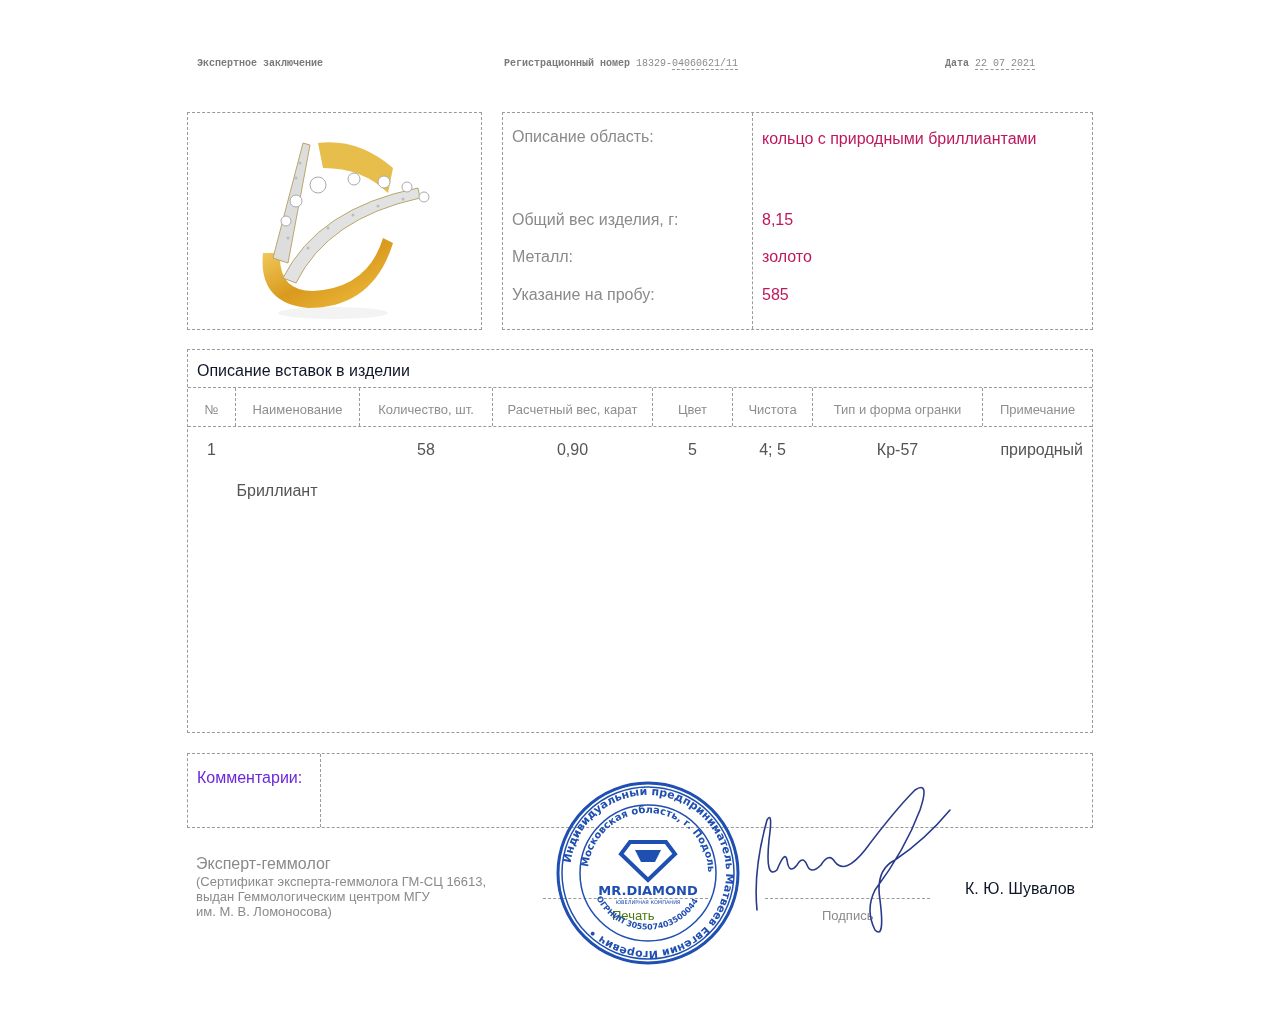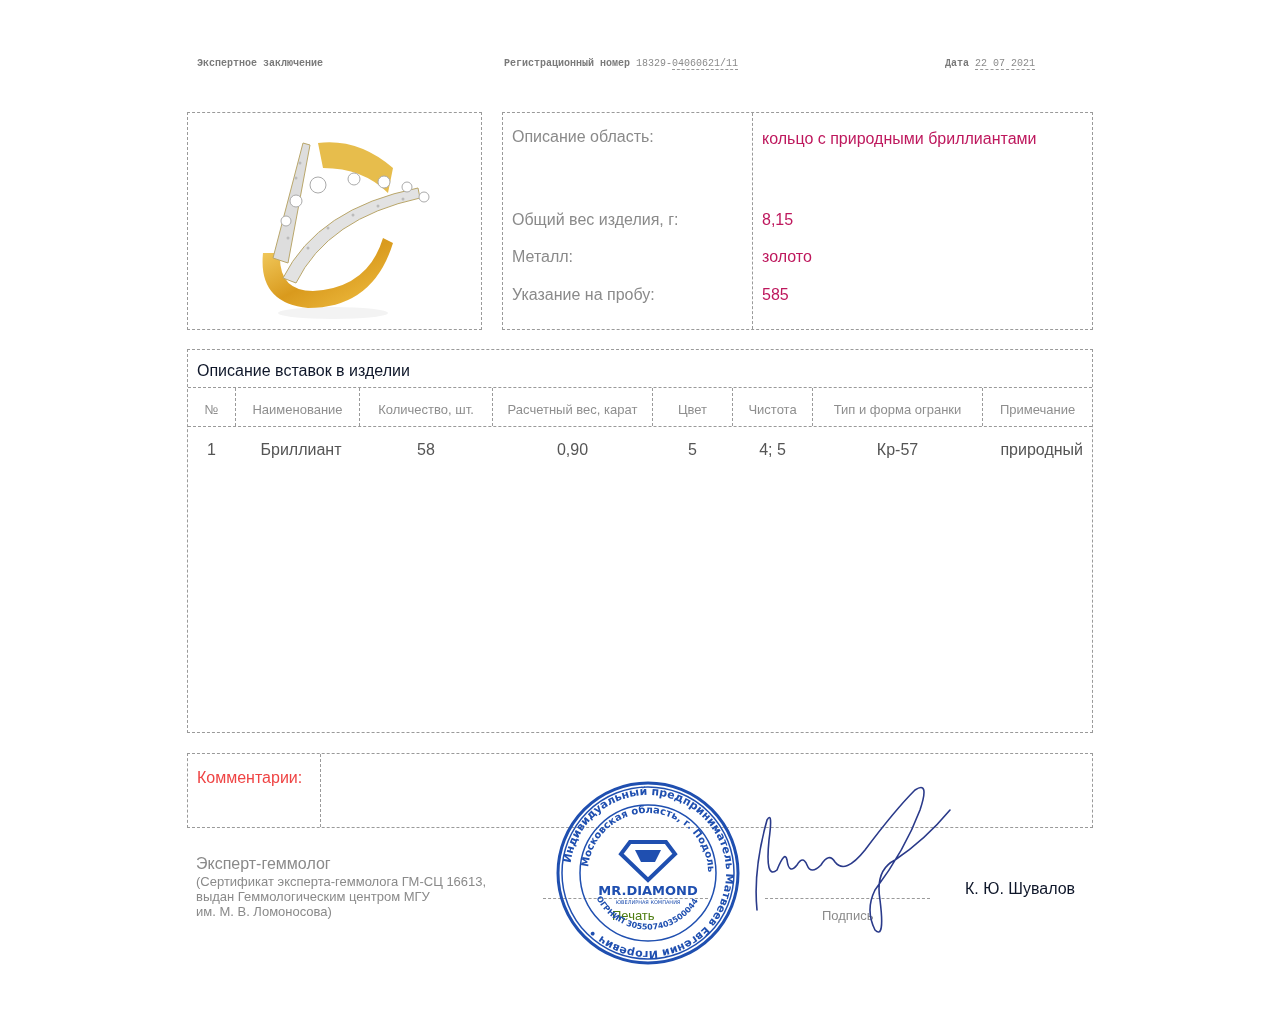--- a/index.html
+++ b/index.html
@@ -103,32 +103,32 @@
 <div class="abs th" style="left:236px; width:123px;">Наименование</div>
 <div class="abs th" style="left:360px; width:132px;">Количество, шт.</div>
 <div class="abs th" style="left:493px; width:159px;">Расчетный вес, карат</div>
 <div class="abs th" style="left:653px; width:79px;">Цвет</div>
 <div class="abs th" style="left:733px; width:79px;">Чистота</div>
 <div class="abs th" style="left:813px; width:169px;">Тип и форма огранки</div>
 <div class="abs th" style="left:983px; width:109px;">Примечание</div>
 
 <div>
   <div class="abs td" style="left:188px; width:47px;">1</div>
-  <div class="abs td" style="left:248px; width:106px;">Бриллиант</div>
+  <div class="abs td" style="left:224px; width:106px;margin-top:41px;">Бриллиант</div>
   <div class="abs td" style="left:360px; width:132px;">58</div>
   <div class="abs td" style="left:493px; width:159px;">0,90</div>
   <div class="abs td" style="left:653px; width:79px;">5</div>
   <div class="abs td" style="left:733px; width:79px;">4; 5</div>
   <div class="abs td" style="left:813px; width:169px;">Кр-57</div>
   <div class="abs td" style="left:983px; width:100px; text-align:right;">природный</div>
 </div>
 
 <div class="abs dash" style="left:187px; top:753px; width:906px; height:75px;"></div>
 <div class="abs" style="left:320px; top:754px; height:73px; border-left:1px dashed #9a9a9a;"></div>
-<div class="abs" style="left:197px; top:769px; font-size:16px; color:#ef4444;">Комментарии:</div>
+<div class="abs" style="left:197px; top:769px; font-size:16px; color:#6d28d9;">Комментарии:</div>
 <div class="abs" style="left:330px; top:769px; font-size:16px; color:#555;"></div>
 
 <div class="abs" style="left:196px; top:855px; font-size:16px; color:#8a8a8a;">Эксперт-геммолог</div>
 <div class="abs" style="left:196px; top:874px; font-size:13px; line-height:15px; color:#8a8a8a;">
   <div>(Сертификат эксперта-геммолога ГМ-СЦ 16613,</div>
   <div>выдан Геммологическим центром МГУ</div>
   <div>им. М. В. Ломоносова)</div>
 </div>
 
 <div class="abs" style="left:543px; top:898px; width:165px; border-top:1px dashed #9a9a9a;"></div>

